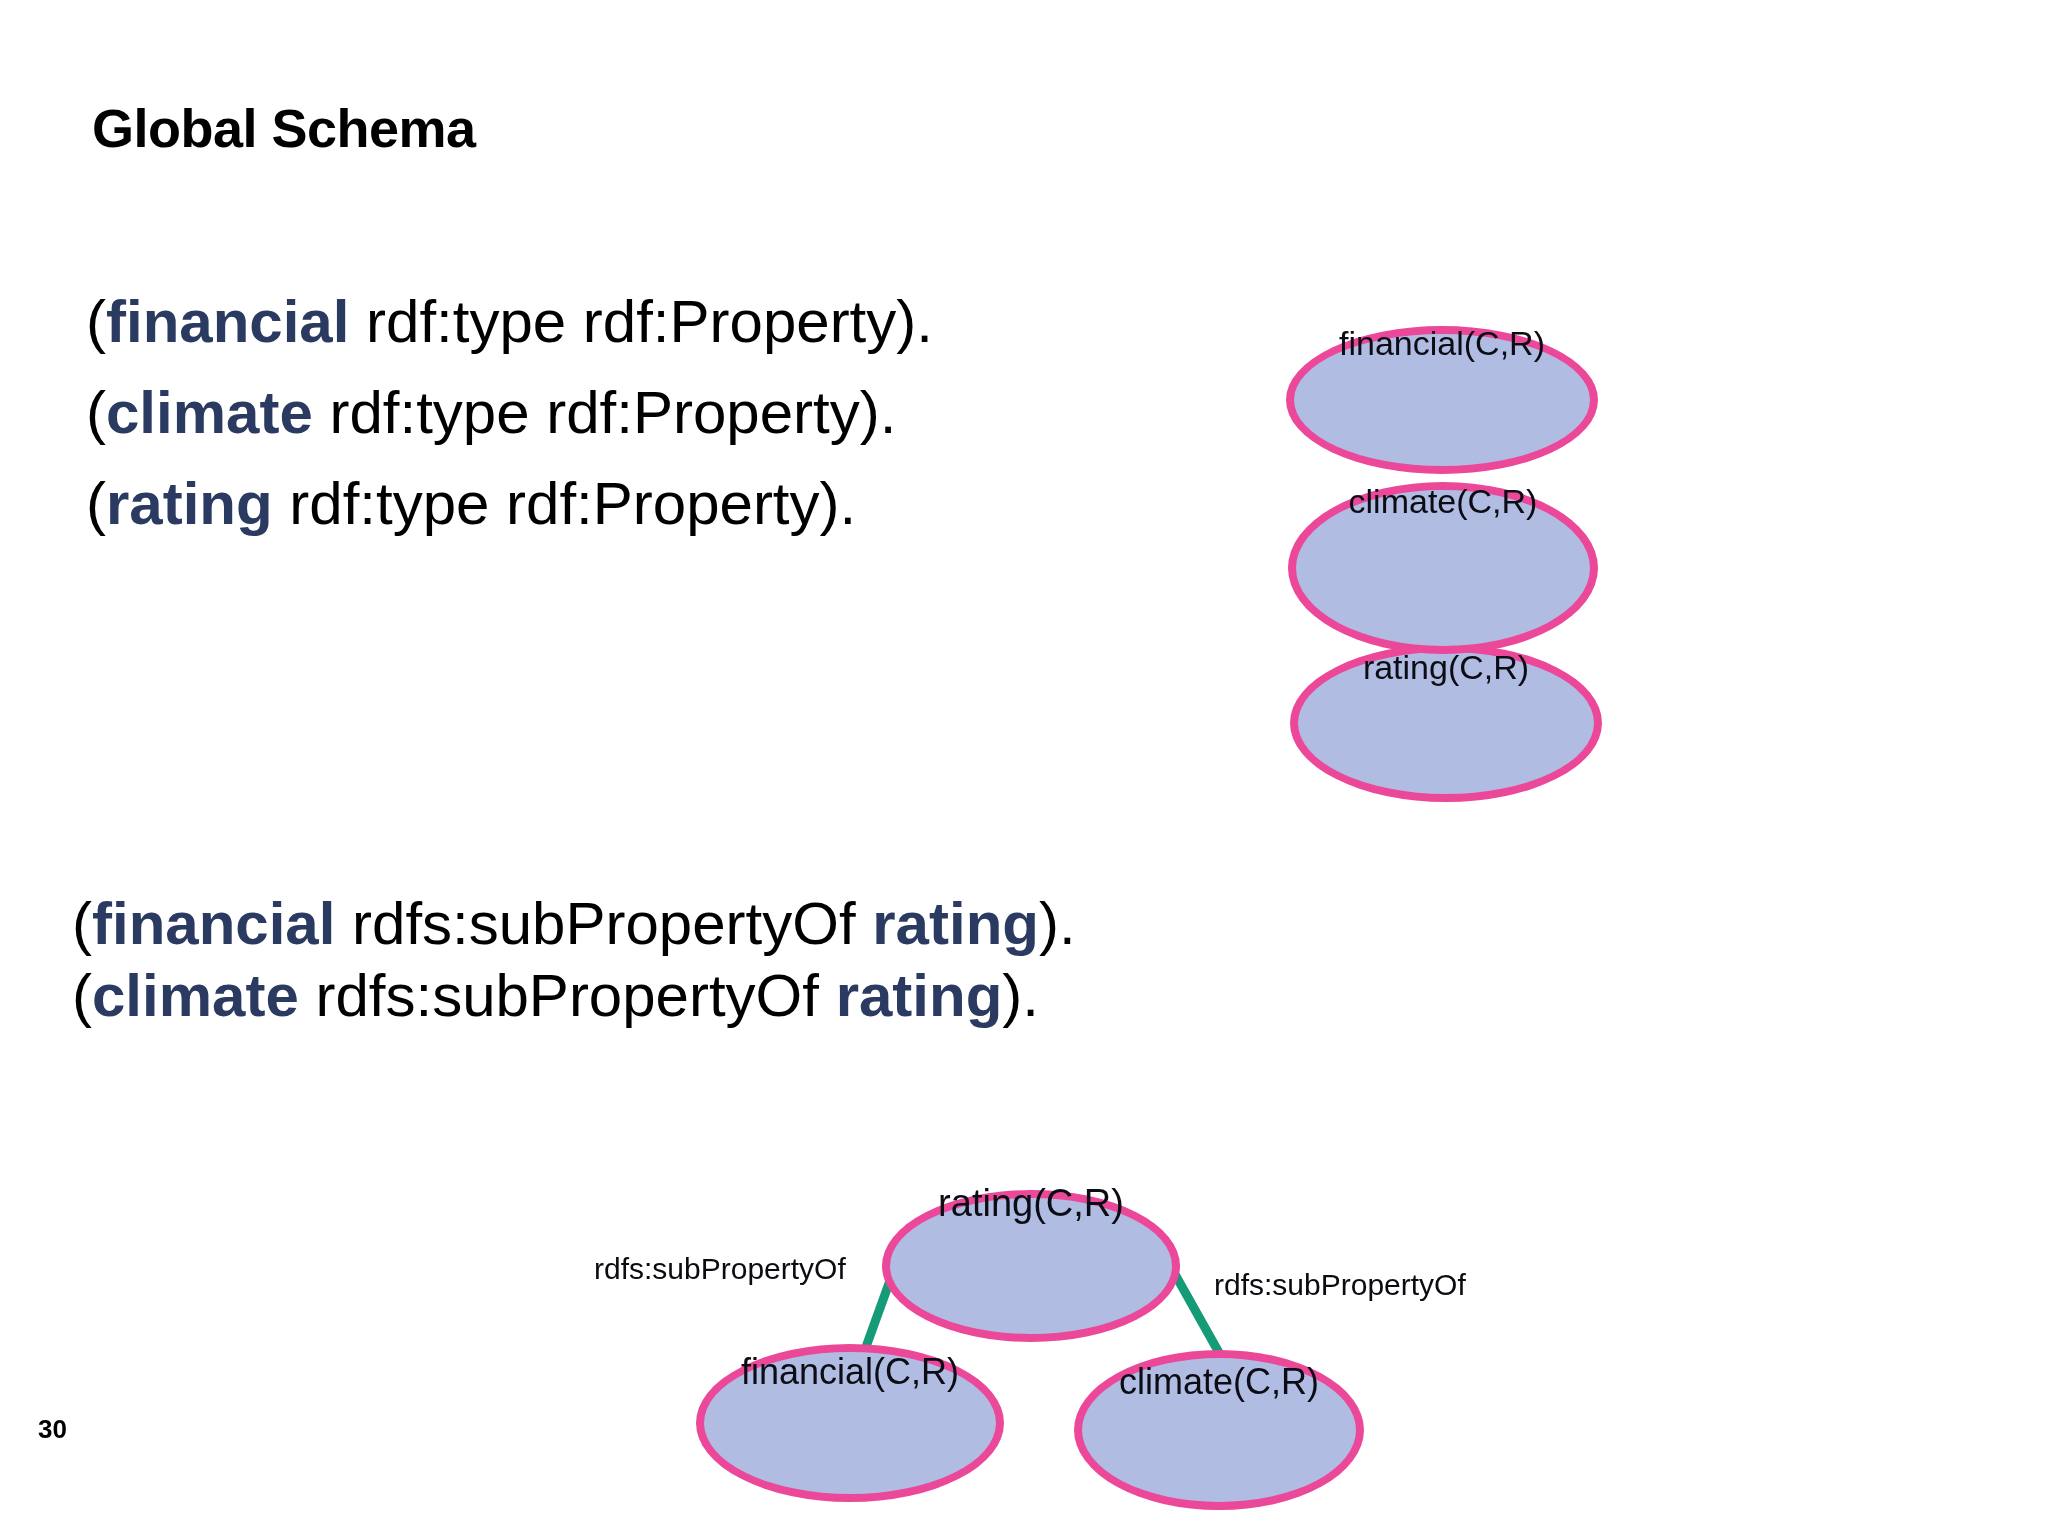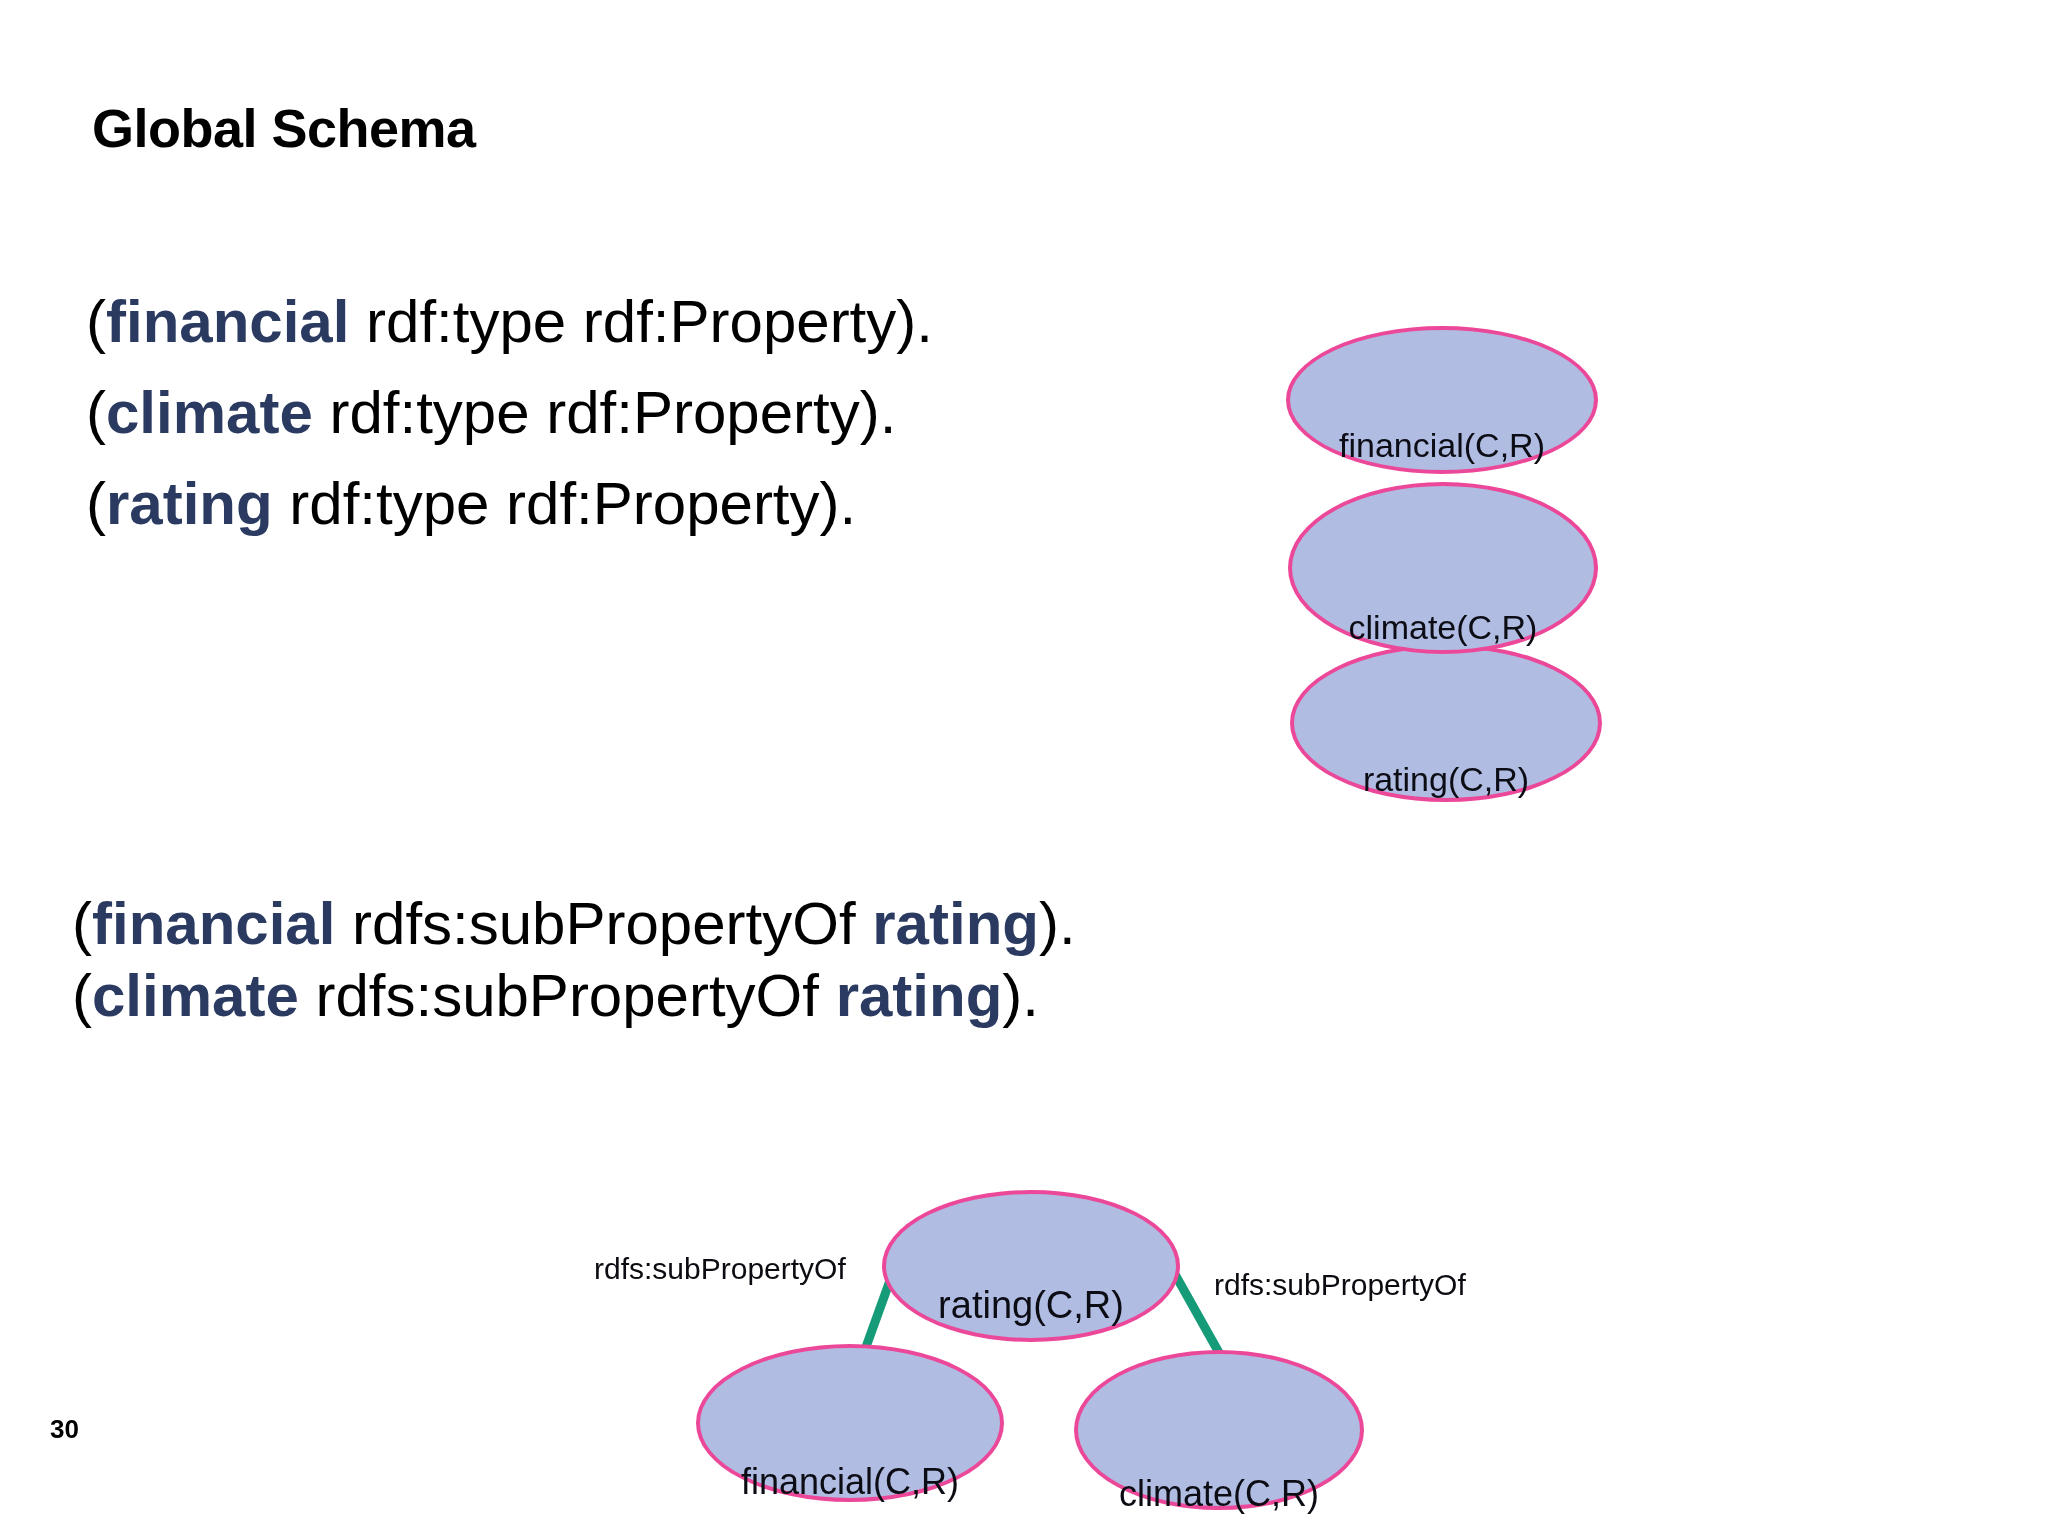--- a/index.html
+++ b/index.html
@@ -56,24 +56,24 @@
   .kw {
     font-weight: bold;
     color: #2a3a60;
   }
 
   
   .node {
     position: absolute;
     box-sizing: border-box;
     background: #b0bce2;
-    border: 4px solid #ec4899;
+    border: 8px solid #ec4899;
     border-radius: 50%;
     display: flex;
-    align-items: flex-end;
+    align-items: flex-start;
     justify-content: center;
   }
   .node-label {
     font-family: "Liberation Sans", sans-serif;
     font-size: 34px;
     color: #0c0c14;
     white-space: nowrap;
     line-height: 1;
   }
 
@@ -149,21 +149,20 @@
 
   
   #page-number {
     position: absolute;
     left: 38px;
     top: 1414px;
     font-family: "Liberation Sans", sans-serif;
     font-weight: bold;
     font-size: 26px;
     color: #000000;
-    margin-left: 12px;
   }
 </style>
 </head>
 <body>
 
 <div id="slide">
 
   <div id="slide-title">Global Schema</div>
 
   <div id="stmt-block-type" class="stmt-block">

